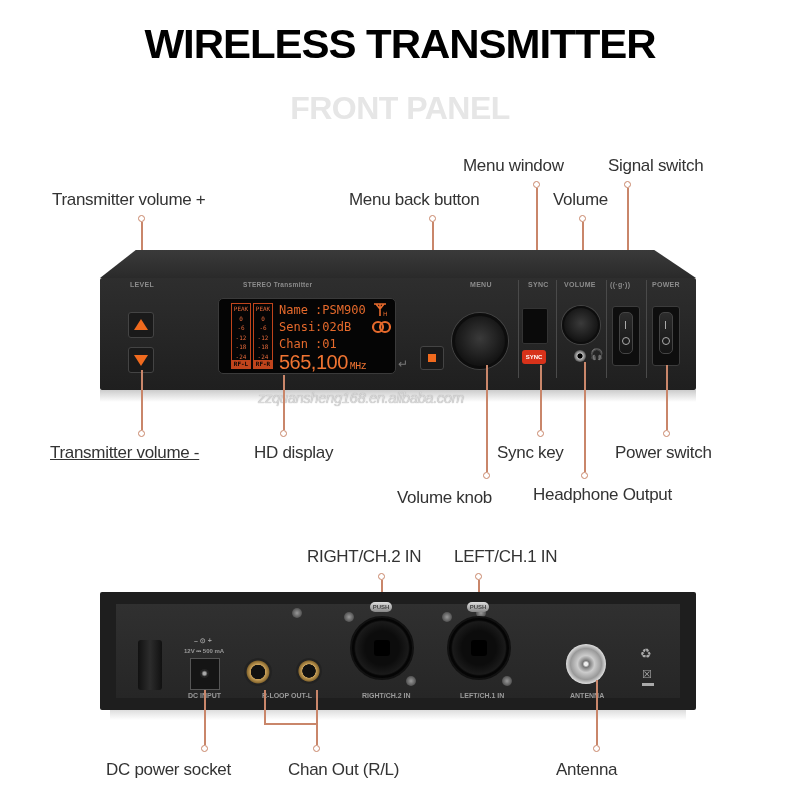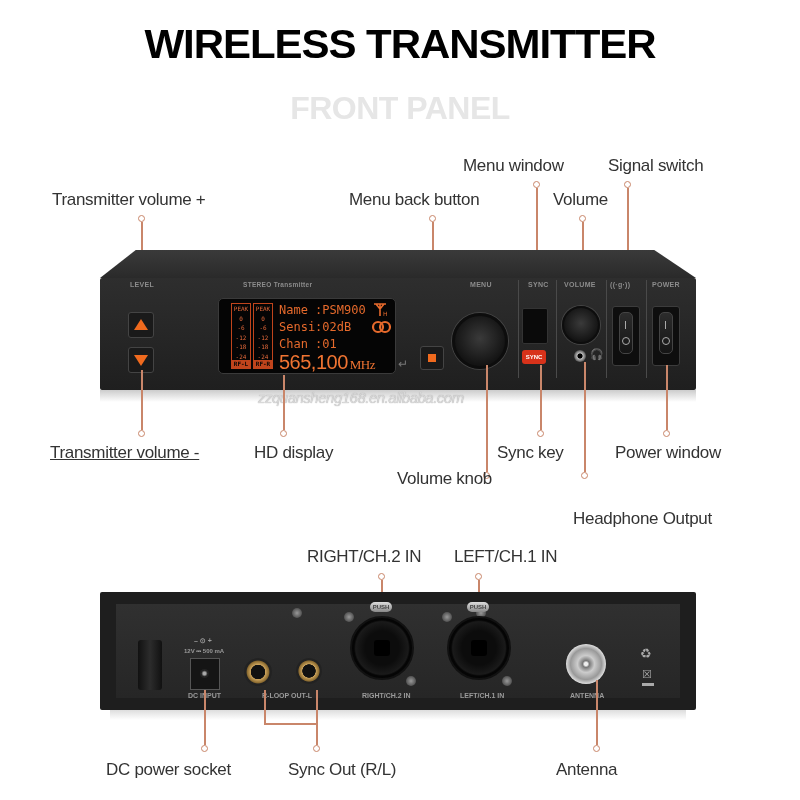--- a/index.html
+++ b/index.html
@@ -19,21 +19,21 @@
   .front .shadow{position:absolute;left:0;top:140px;width:596px;height:12px;background:linear-gradient(#aaa,#fff);opacity:.6;}
   .plabel{position:absolute;font-size:7px;color:#8c8c8c;font-weight:700;letter-spacing:.3px;}
   .btn-sq{position:absolute;background:#1a1a1a;border:1px solid #444;border-radius:3px;}
   .tri-up{width:0;height:0;border-left:7px solid transparent;border-right:7px solid transparent;border-bottom:11px solid #f06a1e;position:absolute;left:5px;top:6px;}
   .tri-dn{width:0;height:0;border-left:7px solid transparent;border-right:7px solid transparent;border-top:11px solid #f06a1e;position:absolute;left:5px;top:7px;}
   .lcd{position:absolute;left:86px;top:48px;width:176px;height:74px;background:#050505;border:1px solid #3a3a3a;border-radius:5px;overflow:hidden;margin-left:32px;}
   .meter{position:absolute;top:4px;width:20px;height:66px;border:1px solid #c0441c;box-sizing:border-box;font-family:"DejaVu Sans Mono",monospace;font-size:6px;color:#e2683a;text-align:center;line-height:9.5px;}
   .meter .rf{position:absolute;bottom:0;left:0;right:0;background:#c0441c;color:#050505;font-weight:700;line-height:8px;}
   .lcdtext{position:absolute;font-family:"DejaVu Sans Mono",monospace;color:#e66a2c;font-size:12px;white-space:nowrap;}
   .freq{position:absolute;left:60px;top:52px;font-family:"Liberation Sans",sans-serif;color:#f07432;font-size:20px;font-weight:400;white-space:nowrap;letter-spacing:-.5px;}
-  .freq small{font-family:Liberation Serif, serif;font-size:13px;margin-left:2px;}
+  .freq small{font-family:Liberation Mono, monospace;font-size:10px;margin-left:2px;}
   .knob{position:absolute;border-radius:50%;background:radial-gradient(circle at 50% 45%,#3a3a3a,#141414 70%);border:3px solid #0d0d0d;box-shadow:0 0 0 1px #444;}
   .sep{position:absolute;width:1px;background:#4a4a4a;}
   .rocker{position:absolute;background:#0e0e0e;border:1px solid #3c3c3c;border-radius:3px;}
   .rocker .paddle{position:absolute;left:6px;top:5px;width:12px;height:40px;background:linear-gradient(#2c2c2c,#151515);border-radius:5px;border:1px solid #444;}
   .rocker .i{position:absolute;left:5px;top:8px;width:1px;height:8px;background:#aaa;}
   .rocker .o{position:absolute;left:2px;top:24px;width:6px;height:6px;border:1px solid #aaa;border-radius:50%;}
   .watermark{left:258px;top:389px;font-size:15px;color:#d8d8d8;font-style:italic;letter-spacing:-.5px;text-shadow:0 0 1px #999;}
 
   
   .rear{left:100px;top:592px;width:596px;height:122px;}
@@ -176,23 +176,23 @@
 <div class="abs line" style="left:540px;top:365px;height:65px;"></div>
 <div class="abs dot" style="left:537px;top:430px;"></div>
 <div class="abs line" style="left:584px;top:362px;height:110px;"></div>
 <div class="abs dot" style="left:581px;top:472px;"></div>
 <div class="abs line" style="left:666px;top:365px;height:65px;"></div>
 <div class="abs dot" style="left:663px;top:430px;"></div>
 
 <div class="abs callout" style="left:50px;top:443px;text-decoration:underline;">Transmitter volume -</div>
 <div class="abs callout" style="left:254px;top:443px;">HD display</div>
 <div class="abs callout" style="left:497px;top:443px;">Sync key</div>
-<div class="abs callout" style="left:615px;top:443px;">Power window</div>
-<div class="abs callout" style="left:397px;top:469px;">Volume knob</div>
-<div class="abs callout" style="left:533px;top:509px;margin-left:40px;">Headphone Output</div>
+<div class="abs callout" style="left:615px;top:443px;">Power switch</div>
+<div class="abs callout" style="left:397px;top:488px;">Volume knob</div>
+<div class="abs callout" style="left:533px;top:485px;">Headphone Output</div>
 
 <div class="abs callout" style="left:307px;top:547px;">RIGHT/CH.2 IN</div>
 <div class="abs callout" style="left:454px;top:547px;">LEFT/CH.1 IN</div>
 <div class="abs dot" style="left:378px;top:573px;"></div>
 <div class="abs line" style="left:381px;top:580px;height:60px;"></div>
 <div class="abs dot" style="left:475px;top:573px;"></div>
 <div class="abs line" style="left:478px;top:580px;height:60px;"></div>
 
 <div class="abs rear">
   <div class="body"></div>
@@ -242,14 +242,14 @@
 <div class="abs line" style="left:204px;top:690px;height:55px;"></div>
 <div class="abs dot" style="left:201px;top:745px;"></div>
 <div class="abs line" style="left:264px;top:690px;height:34px;"></div>
 <div class="abs line" style="left:316px;top:690px;height:55px;"></div>
 <div class="abs hline" style="left:264px;top:723px;width:53px;"></div>
 <div class="abs dot" style="left:313px;top:745px;"></div>
 <div class="abs line" style="left:596px;top:680px;height:65px;"></div>
 <div class="abs dot" style="left:593px;top:745px;"></div>
 
 <div class="abs callout" style="left:106px;top:760px;">DC power socket</div>
-<div class="abs callout" style="left:288px;top:760px;">Sync Out (R/L)</div>
+<div class="abs callout" style="left:288px;top:760px;">Chan Out (R/L)</div>
 <div class="abs callout" style="left:556px;top:760px;">Antenna</div>
 
 </body></html>

